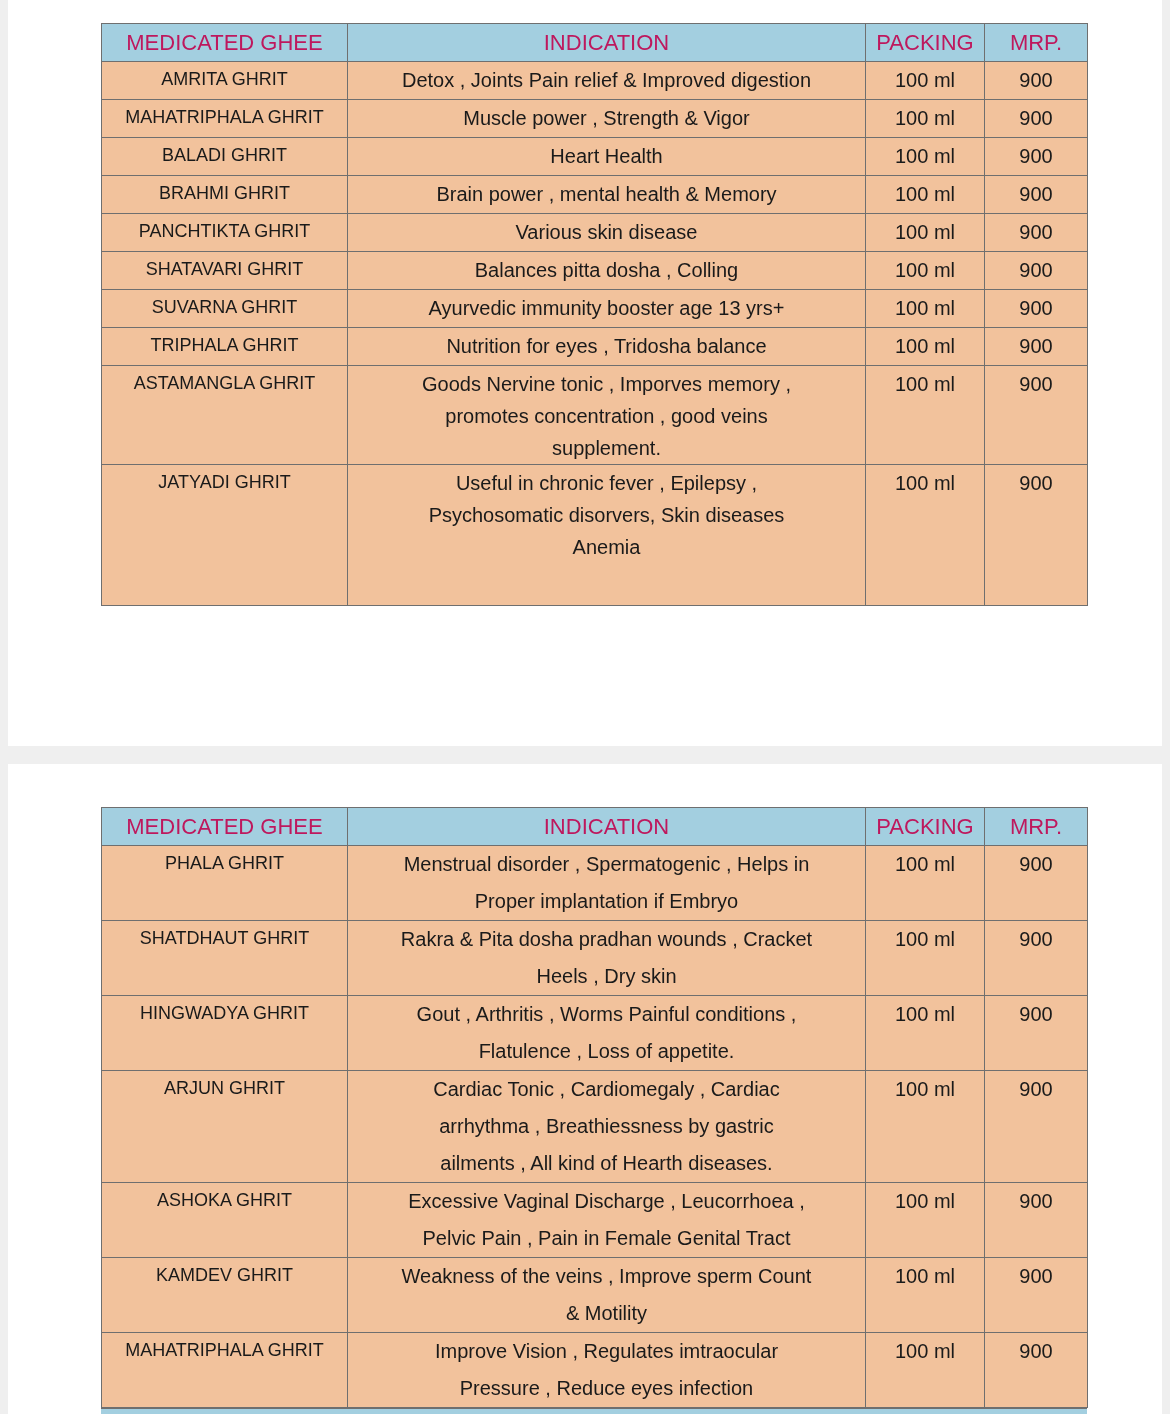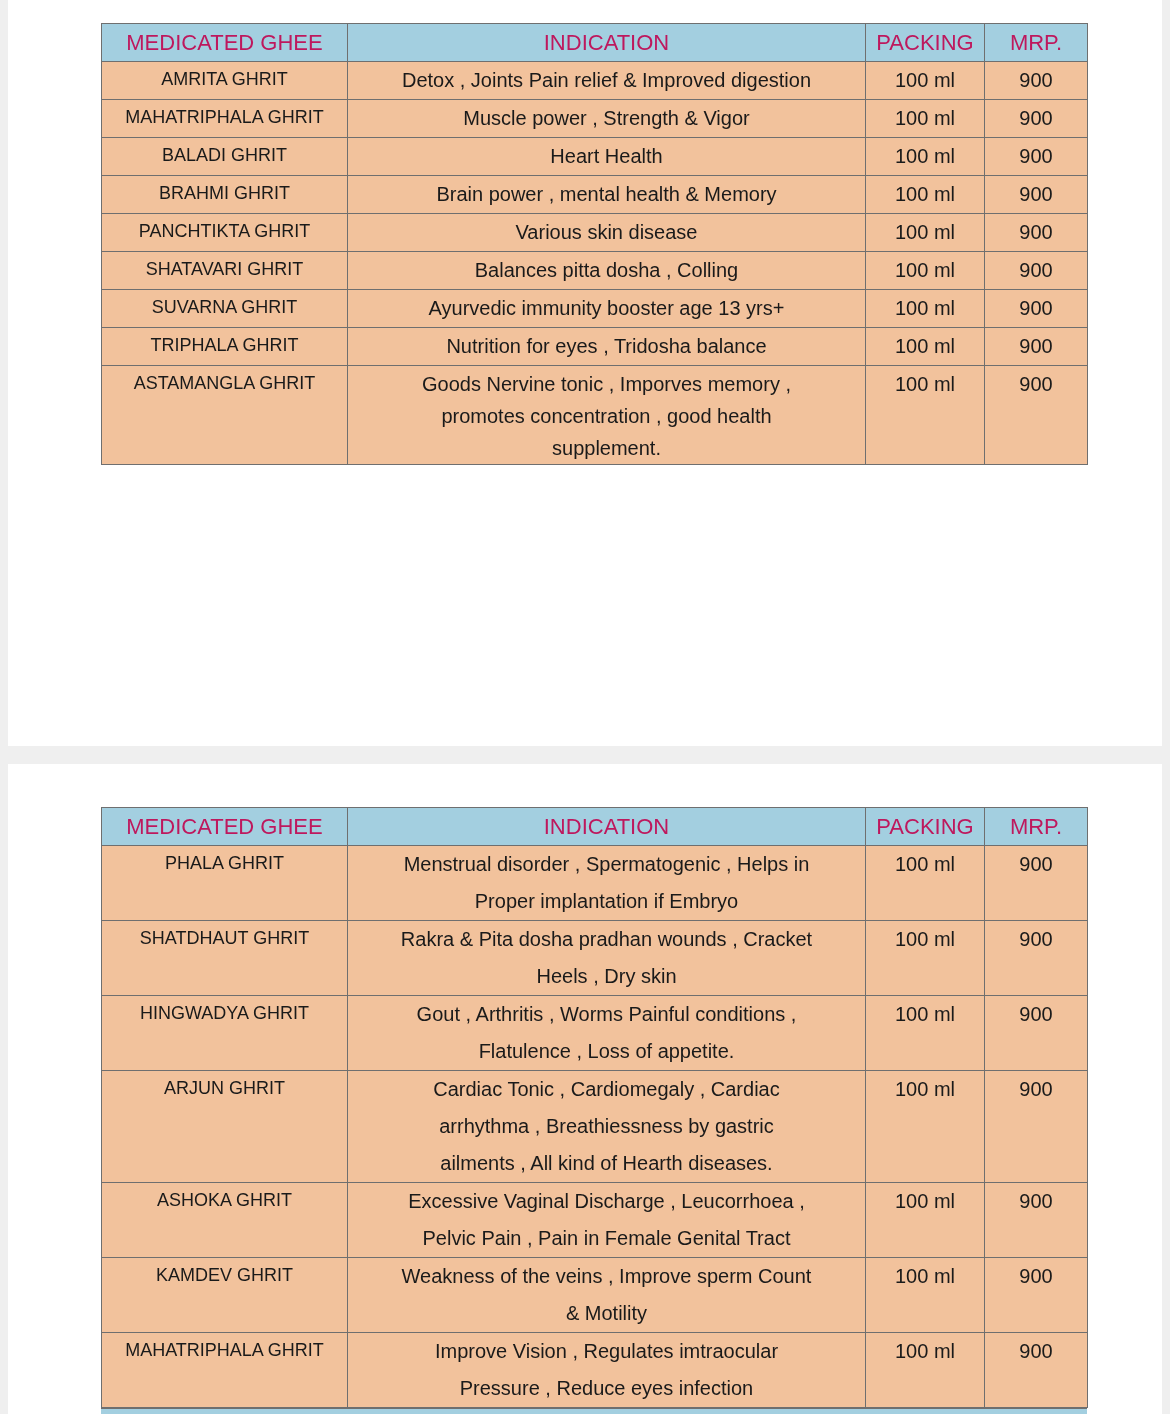--- a/index.html
+++ b/index.html
@@ -128,22 +128,32 @@
         <tr class="r ">
           <td class="name">TRIPHALA GHRIT</td>
           <td class="ind">Nutrition for eyes , Tridosha balance</td>
           <td class="pack">100 ml</td>
           <td class="mrp">900</td>
         </tr>
         <tr class="r astamangla">
           <td class="name">ASTAMANGLA GHRIT</td>
           <td class="ind multi">
             <div>Goods Nervine tonic , Imporves memory ,</div>
-            <div>promotes concentration , good health</div>
+            <div>promotes concentration , good veins</div>
             <div>supplement.</div>
+          </td>
+          <td class="pack">100 ml</td>
+          <td class="mrp">900</td>
+        </tr>
+        <tr class="r jatyadi">
+          <td class="name">JATYADI GHRIT</td>
+          <td class="ind multi">
+            <div>Useful in chronic fever , Epilepsy ,</div>
+            <div>Psychosomatic disorvers, Skin diseases</div>
+            <div>Anemia</div>
           </td>
           <td class="pack">100 ml</td>
           <td class="mrp">900</td>
         </tr>
       </tbody>
   </table>
 </div>
 
 <div class="sheet" id="sheet2">
   <table class="price">

